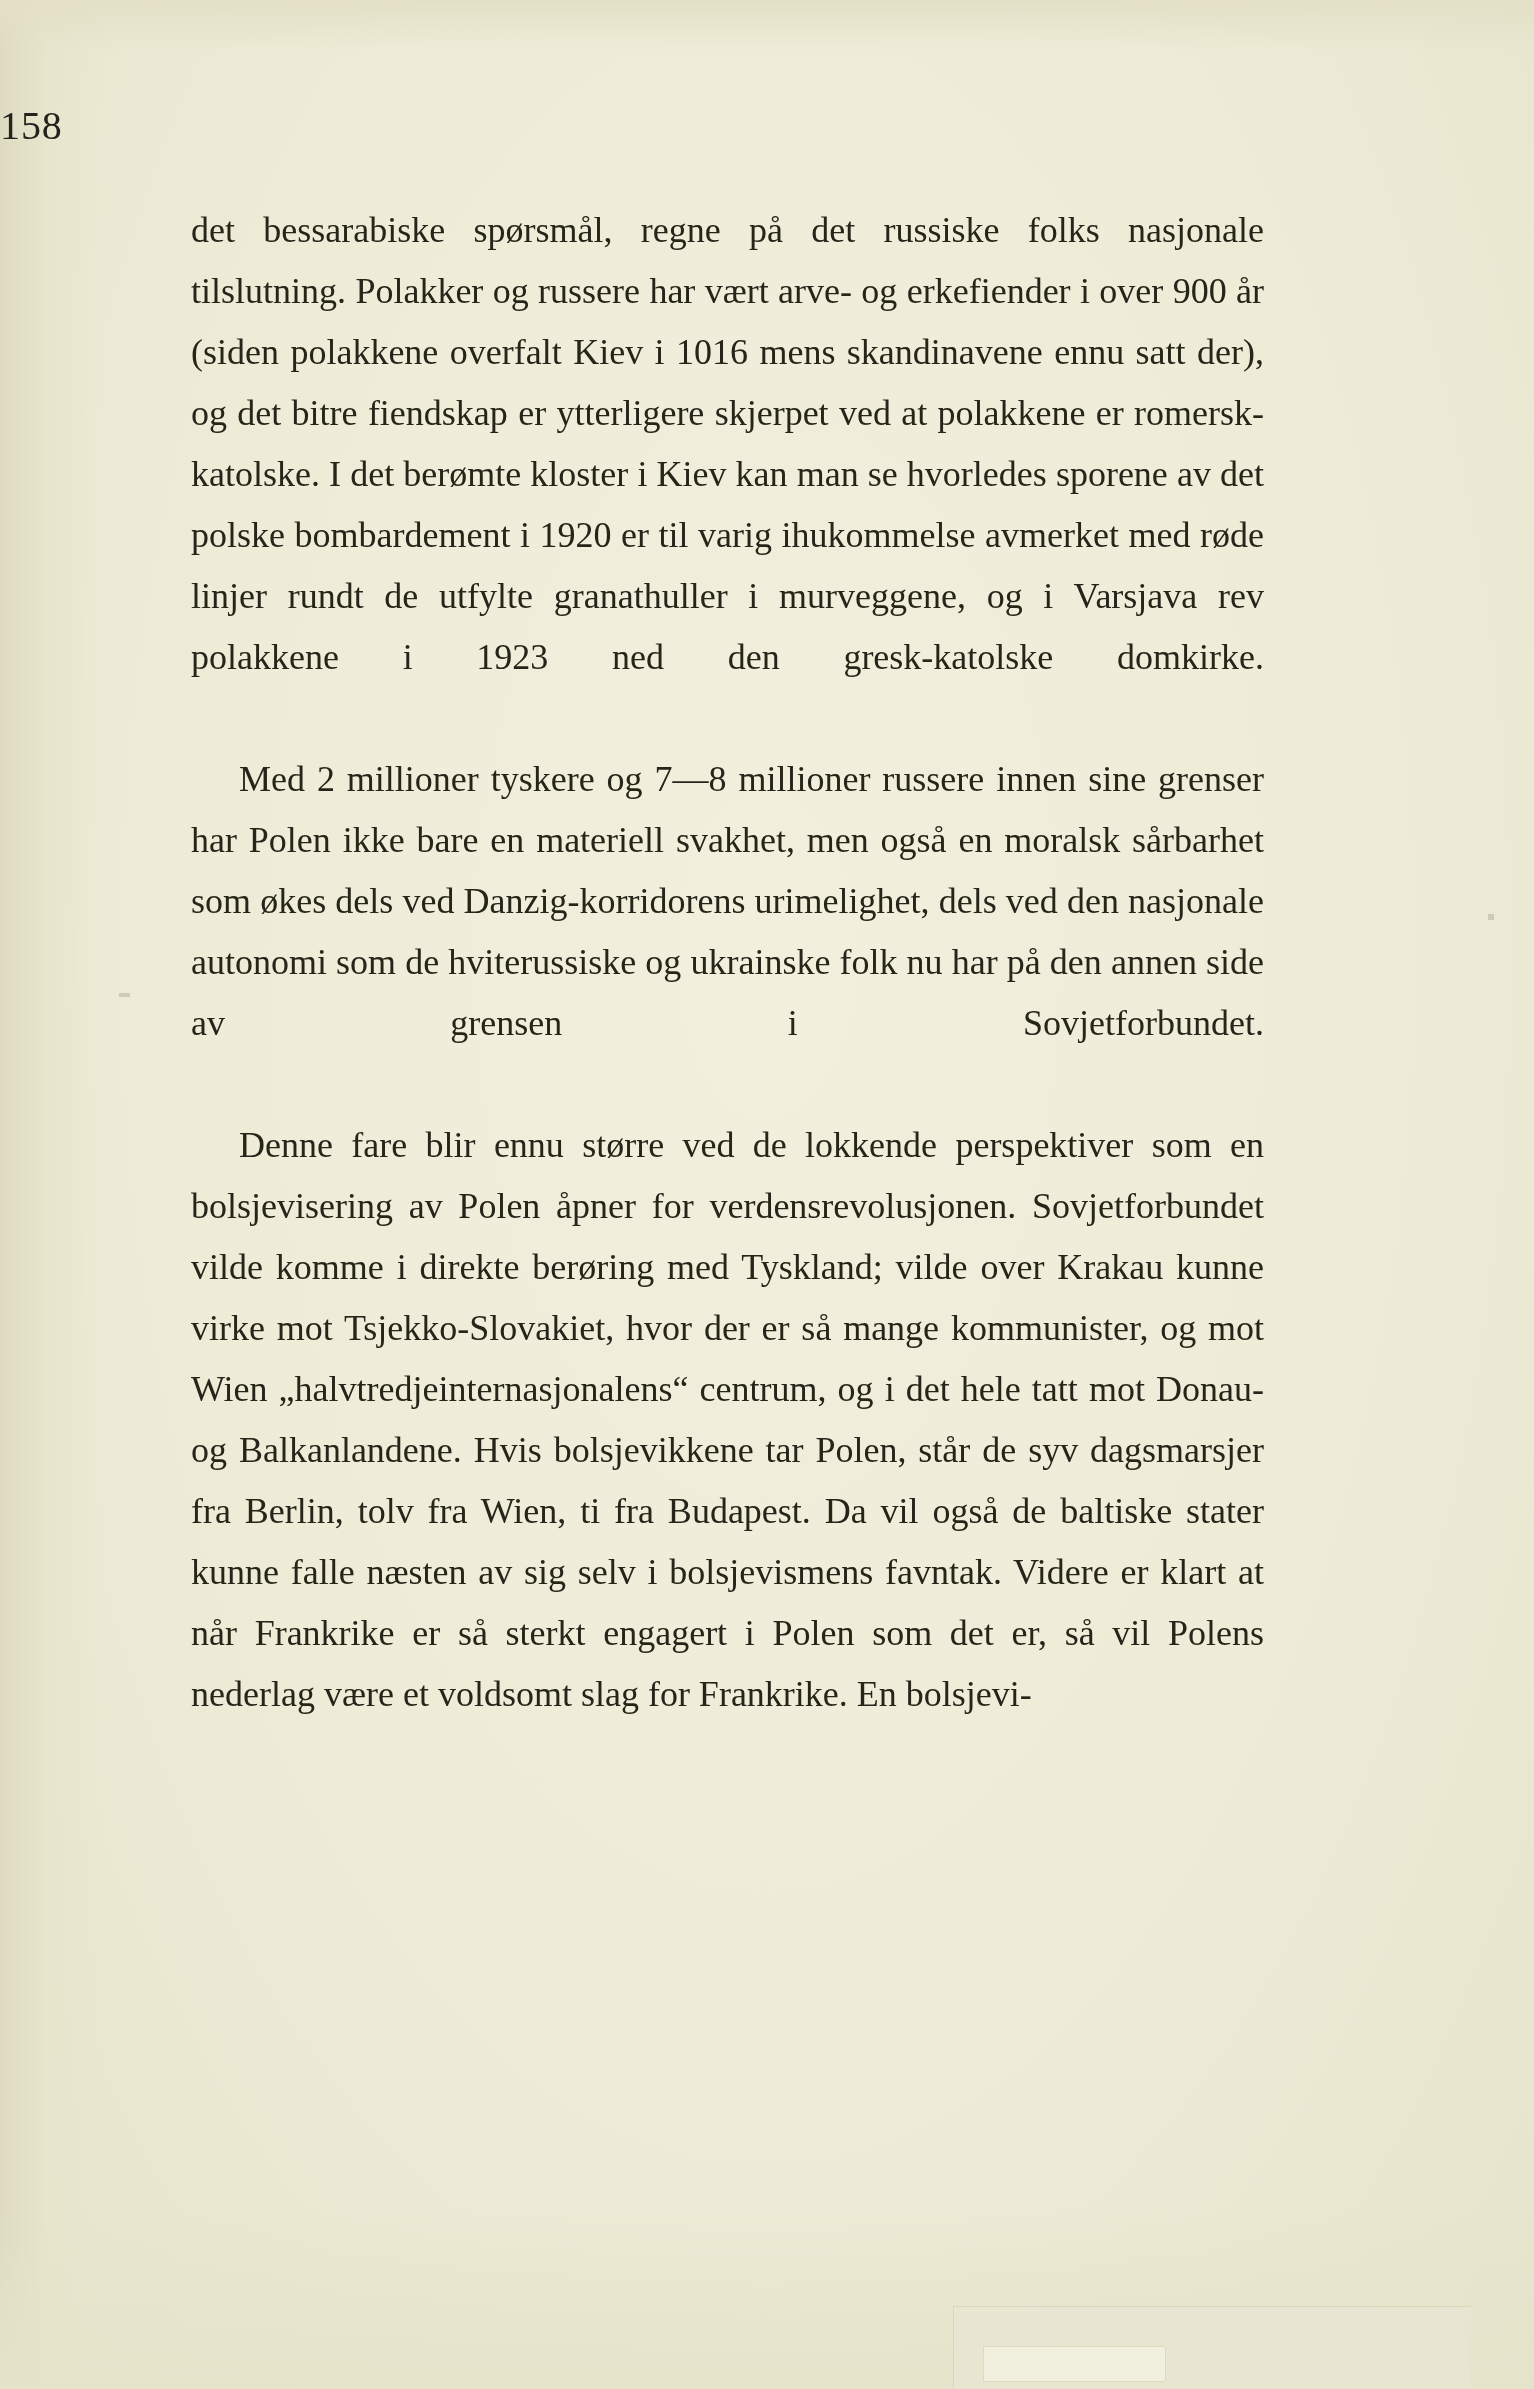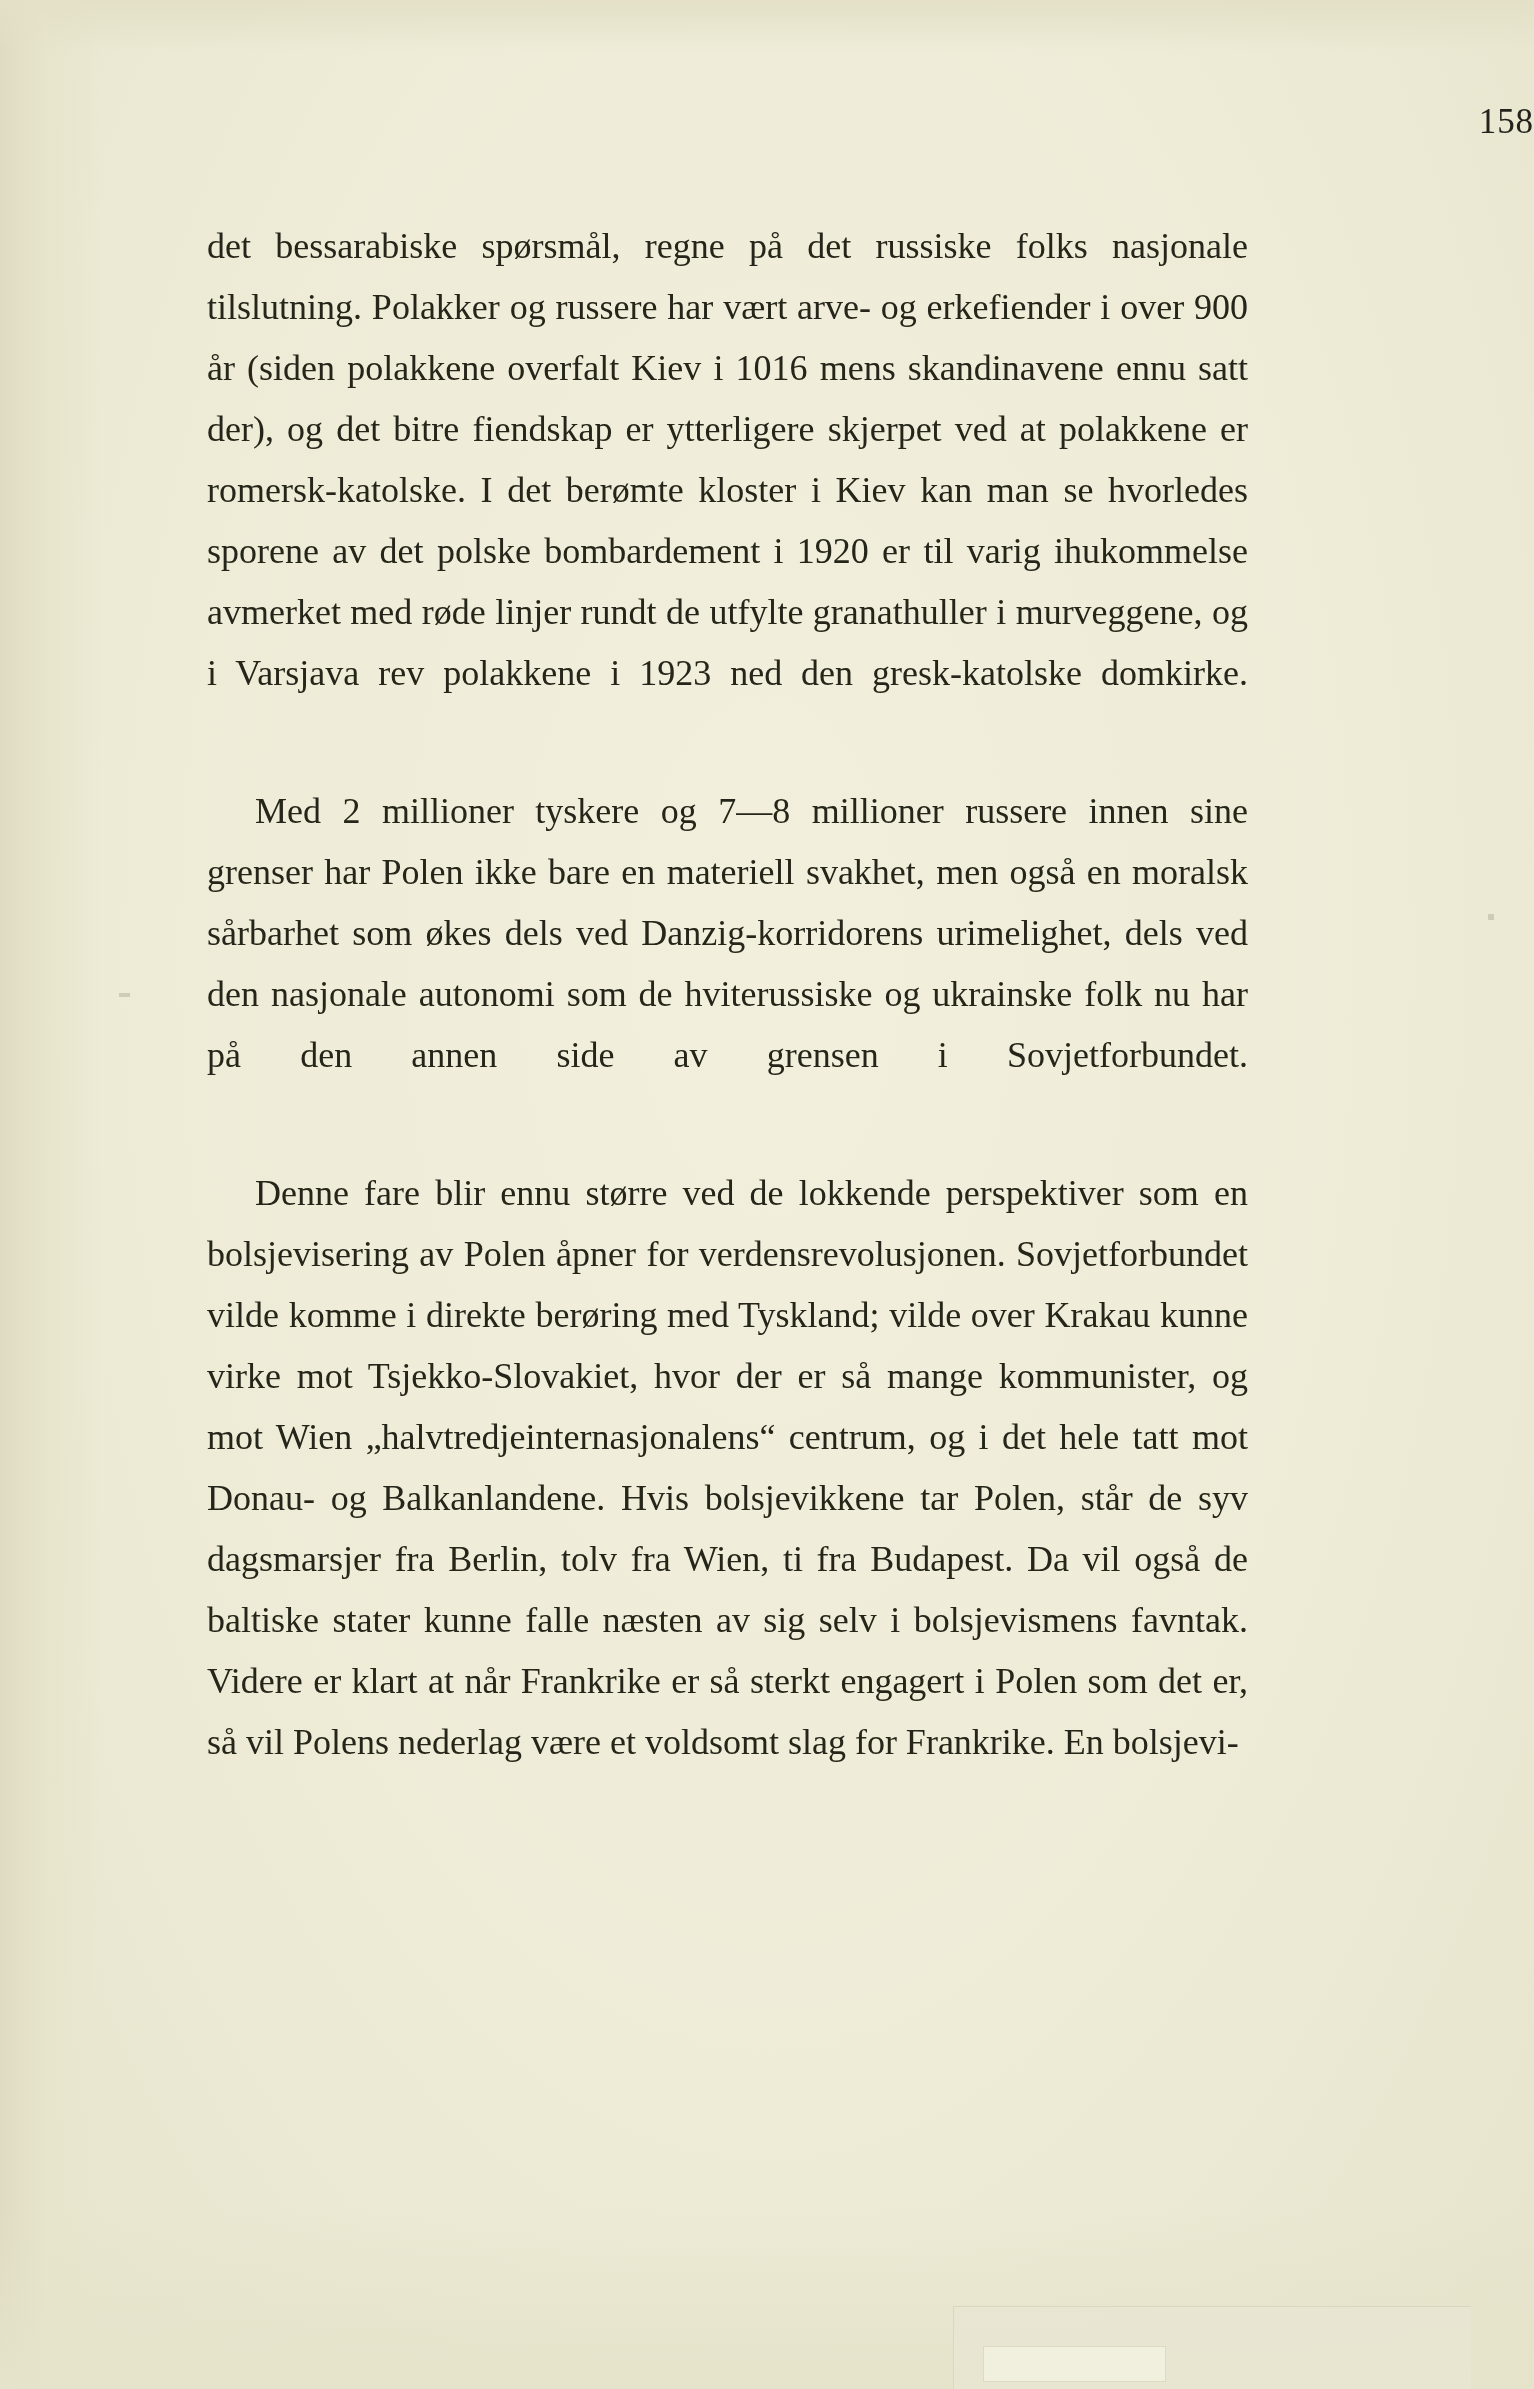--- a/index.html
+++ b/index.html
@@ -77,37 +77,37 @@
     background: #b9b7a0;
     opacity: 0.6;
     pointer-events: none;
   }
 
   .page-number {
     position: absolute;
     top: 102px;
     left: 0;
     width: 100%;
-    text-align: right;
-    font-size: 35px;
+    text-align: left;
+    font-size: 40px;
     letter-spacing: 0.9px;
     color: #23221c;
   }
 
   .text-block {
     position: absolute;
     top: 200px;
     left: 191px;
     width: 1073px;
     color: #262519;
     font-size: 36px;
     line-height: 61px;
   }
   p.para {
-    margin: 16px;
+    margin: 0;
     text-align: justify;
     text-justify: inter-word;
     text-indent: 0;
   }
   p.para.indent {
     text-indent: 48px;
   }
   
   p.para::after {
     content: "";

